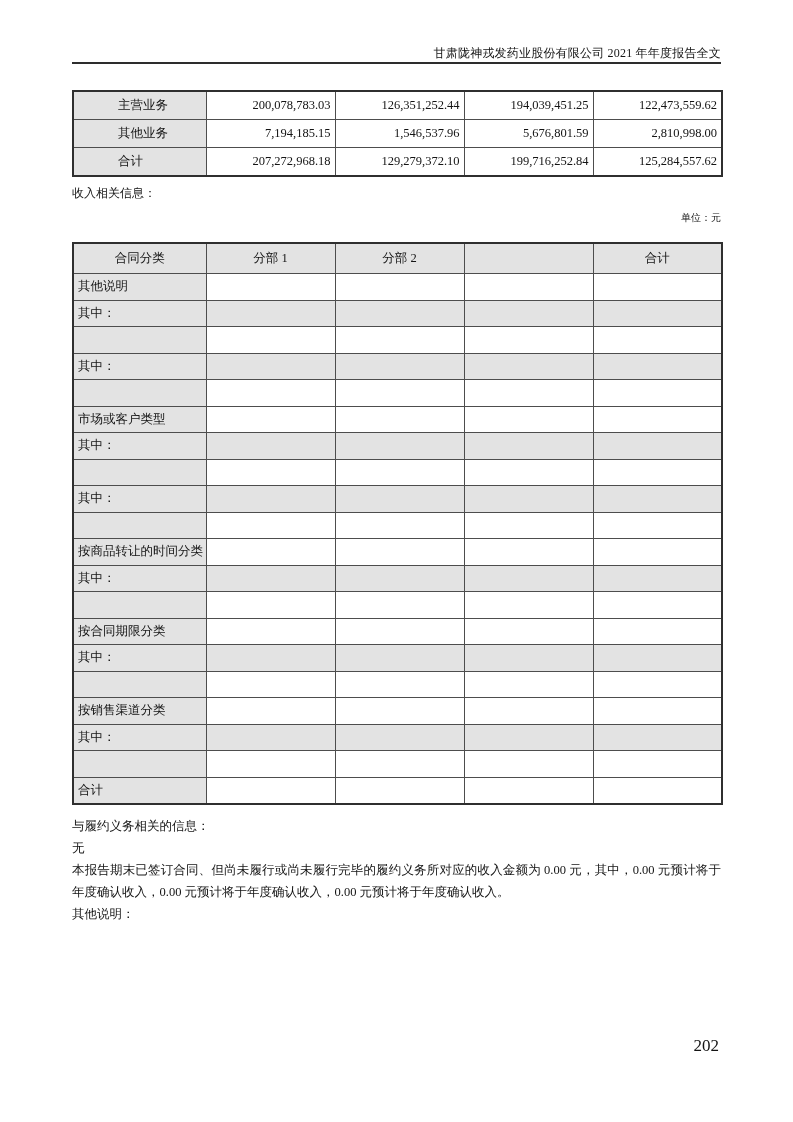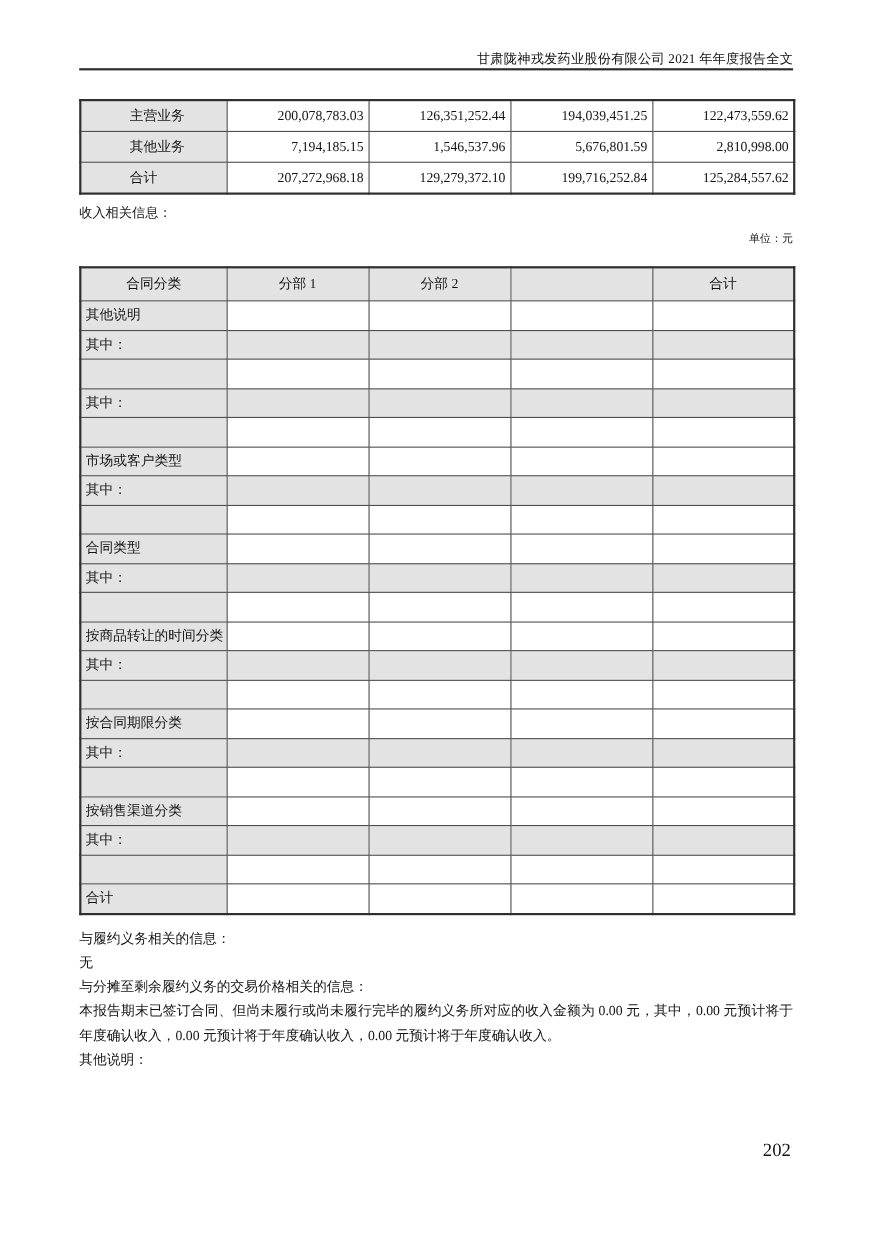--- a/index.html
+++ b/index.html
@@ -172,27 +172,20 @@
           <td class="num-cell shade"></td>
         </tr>
         <tr>
           <td class="label-cell shade"></td>
           <td class="num-cell"></td>
           <td class="num-cell"></td>
           <td class="num-cell"></td>
           <td class="num-cell"></td>
         </tr>
         <tr>
-          <td class="label-cell shade">合同类型</td>
-          <td class="num-cell"></td>
-          <td class="num-cell"></td>
-          <td class="num-cell"></td>
-          <td class="num-cell"></td>
-        </tr>
-        <tr>
           <td class="label-cell shade sub-label">其中：</td>
           <td class="num-cell shade"></td>
           <td class="num-cell shade"></td>
           <td class="num-cell shade"></td>
           <td class="num-cell shade"></td>
         </tr>
         <tr>
           <td class="label-cell shade"></td>
           <td class="num-cell"></td>
           <td class="num-cell"></td>
@@ -268,20 +261,19 @@
           <td class="num-cell"></td>
           <td class="num-cell"></td>
           <td class="num-cell"></td>
         </tr>
       </tbody>
   </table>
 
   <div class="notes">
     <div class="note-line">与履约义务相关的信息：</div>
     <div class="note-line">无</div>
-    <div class="note-line">与分摊至剩余履约义务的交易价格相关的信息：</div>
     <p class="para">本报告期末已签订合同、但尚未履行或尚未履行完毕的履约义务所对应的收入金额为 0.00 元，其中，0.00 元预计将于年度确认收入，0.00 元预计将于年度确认收入，0.00 元预计将于年度确认收入。</p>
     <div class="note-line">其他说明：</div>
   </div>
 
   <div class="page-number">202</div>
 
 </div>
 
 </body></html>

